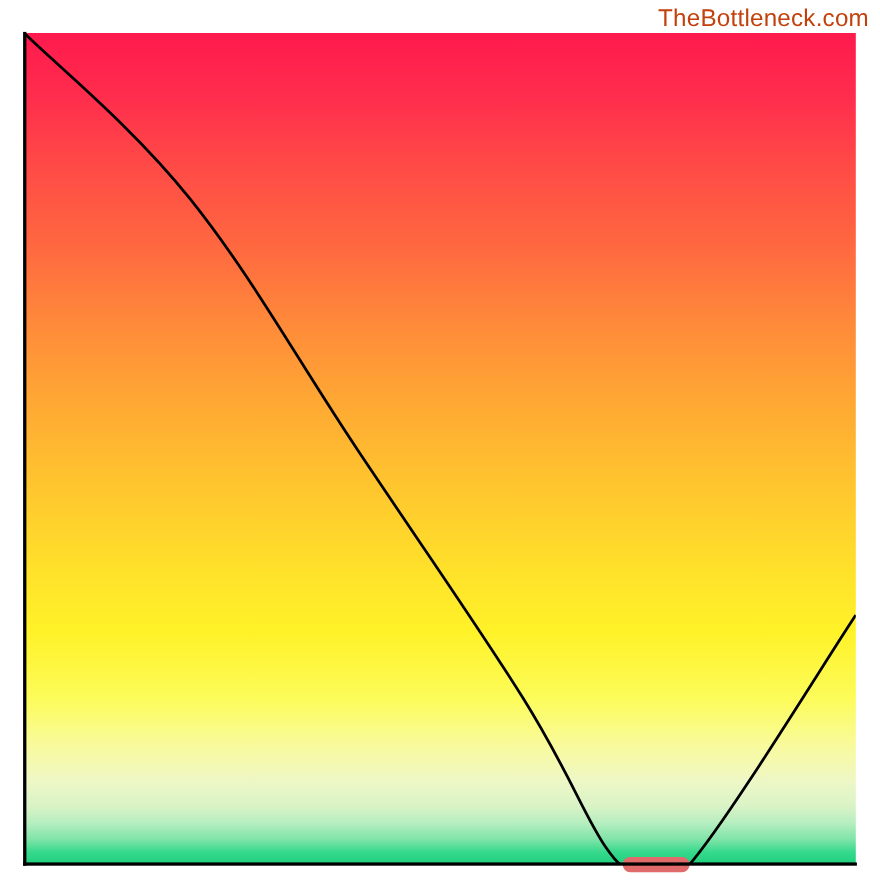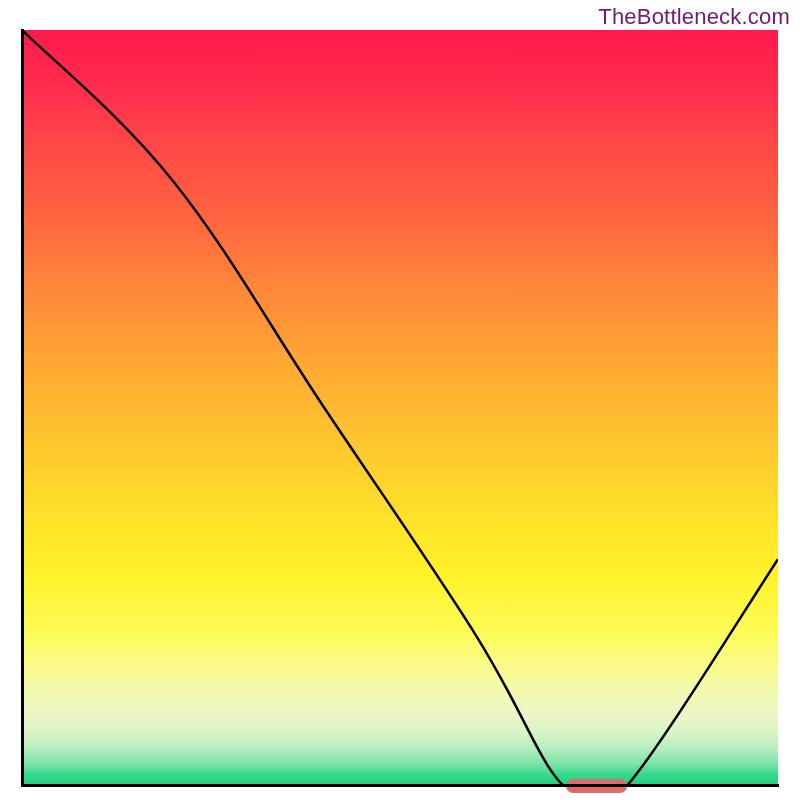--- a/index.html
+++ b/index.html
@@ -8,21 +8,21 @@
     height: 800px;
     background: #fff;
     position: relative;
     font-family: Arial, sans-serif;
   }
   .watermark {
     position: absolute;
     top: 4px;
     right: 10px;
     font-size: 22px;
-    color: #701a75;
+    color: #c2410c;
     font-weight: 500;
     letter-spacing: 0.2px;
   }
   .plot-area {
     position: absolute;
     left: 22px;
     top: 30px;
     width: 756px;
     height: 756px;
   }

